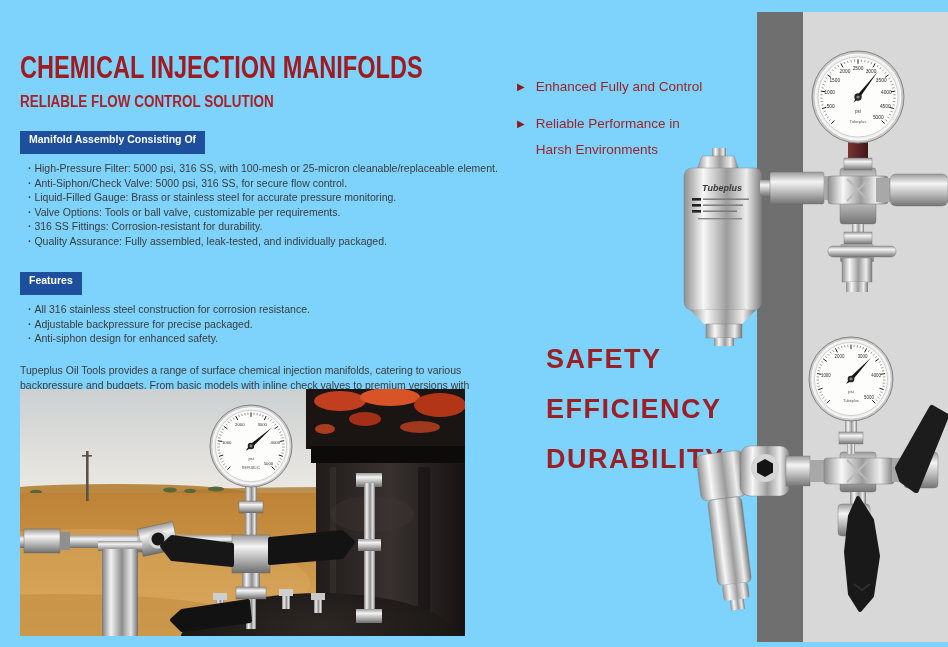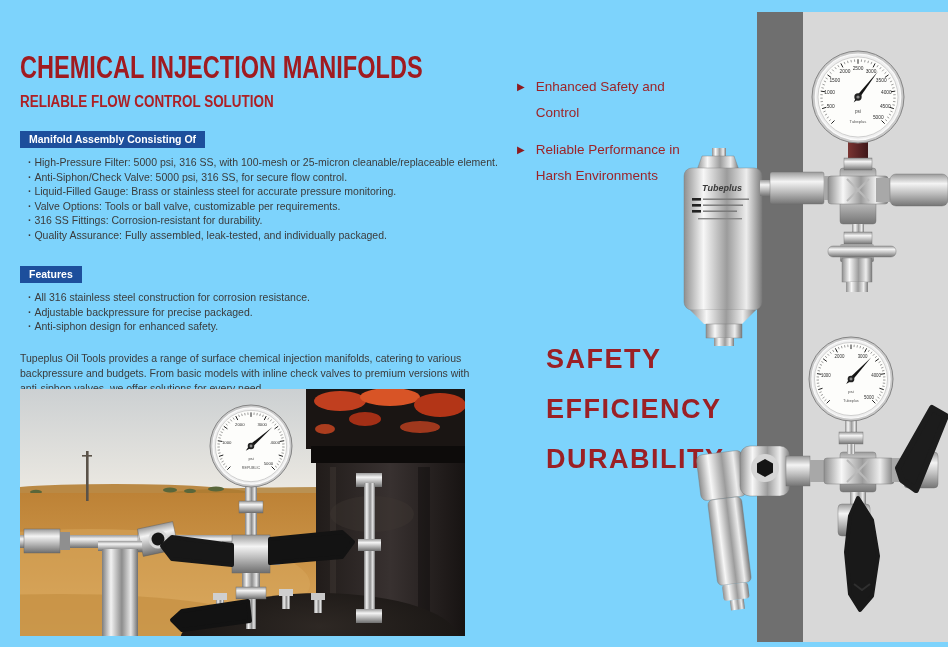--- a/index.html
+++ b/index.html
@@ -9,21 +9,21 @@
   .panel-light{position:absolute;left:803px;top:12px;width:145px;height:630px;background:#d8d8d8;}
   .panel-dark{position:absolute;left:757px;top:12px;width:46px;height:630px;background:#6f6f6f;}
 
   
   .left-col{position:absolute;left:20px;top:50px;width:476px;}
   h1.title{font-size:31px;font-weight:bold;color:#a01b20;margin:0;white-space:nowrap;
            transform:scaleX(.76);transform-origin:0 50%;letter-spacing:0;}
   h2.subtitle{font-size:16px;font-weight:bold;color:#ad2025;margin:7px 0 0;white-space:nowrap;
            transform:scaleX(.84);transform-origin:0 50%;}
   .badge{display:inline-block;background:#1d4f9c;color:#fff;font-size:10.5px;font-weight:bold;
-         padding:2px 9px 3px;margin-top:20px;}
+         padding:2px 9px 9px;margin-top:20px;}
   .badge.features{margin-top:24px;}
   ul.spec{list-style:none;margin:7px 8px 0;padding:0;font-size:10.5px;color:#3b3b3b;line-height:14.5px;}
   ul.spec li{white-space:nowrap;}
   ul.spec li::before{content:"\00B7\00A0";font-weight:bold;}
   p.intro{font-size:10.5px;color:#3b3b3b;line-height:15px;margin:17px 0 0;width:452px;}
 
   
   .photo{position:absolute;left:20px;top:389px;width:445px;height:247px;}
   .photo svg{display:block;}
 
@@ -254,21 +254,21 @@
         <rect x="344" y="94" width="11" height="130" fill="url(#pgSteelH)"></rect>
         <rect x="338" y="150" width="23" height="12" fill="url(#pgSteelV)"></rect>
         <rect x="336" y="220" width="26" height="14" fill="url(#pgSteelV)"></rect>
       </g>
     </svg>
   </div>
 
   <div class="highlights">
     <div class="hl">
       <span class="tri">▶</span>
-      <span>Enhanced Safety and Control</span>
+      <span>Enhanced Fully and Control</span>
     </div>
     <div class="hl">
       <span class="tri">▶</span>
       <span>Reliable Performance in Harsh Environments</span>
     </div>
   </div>
 
   <div class="keywords">
     <div class="kw">SAFETY</div>
     <div class="kw">EFFICIENCY</div>

